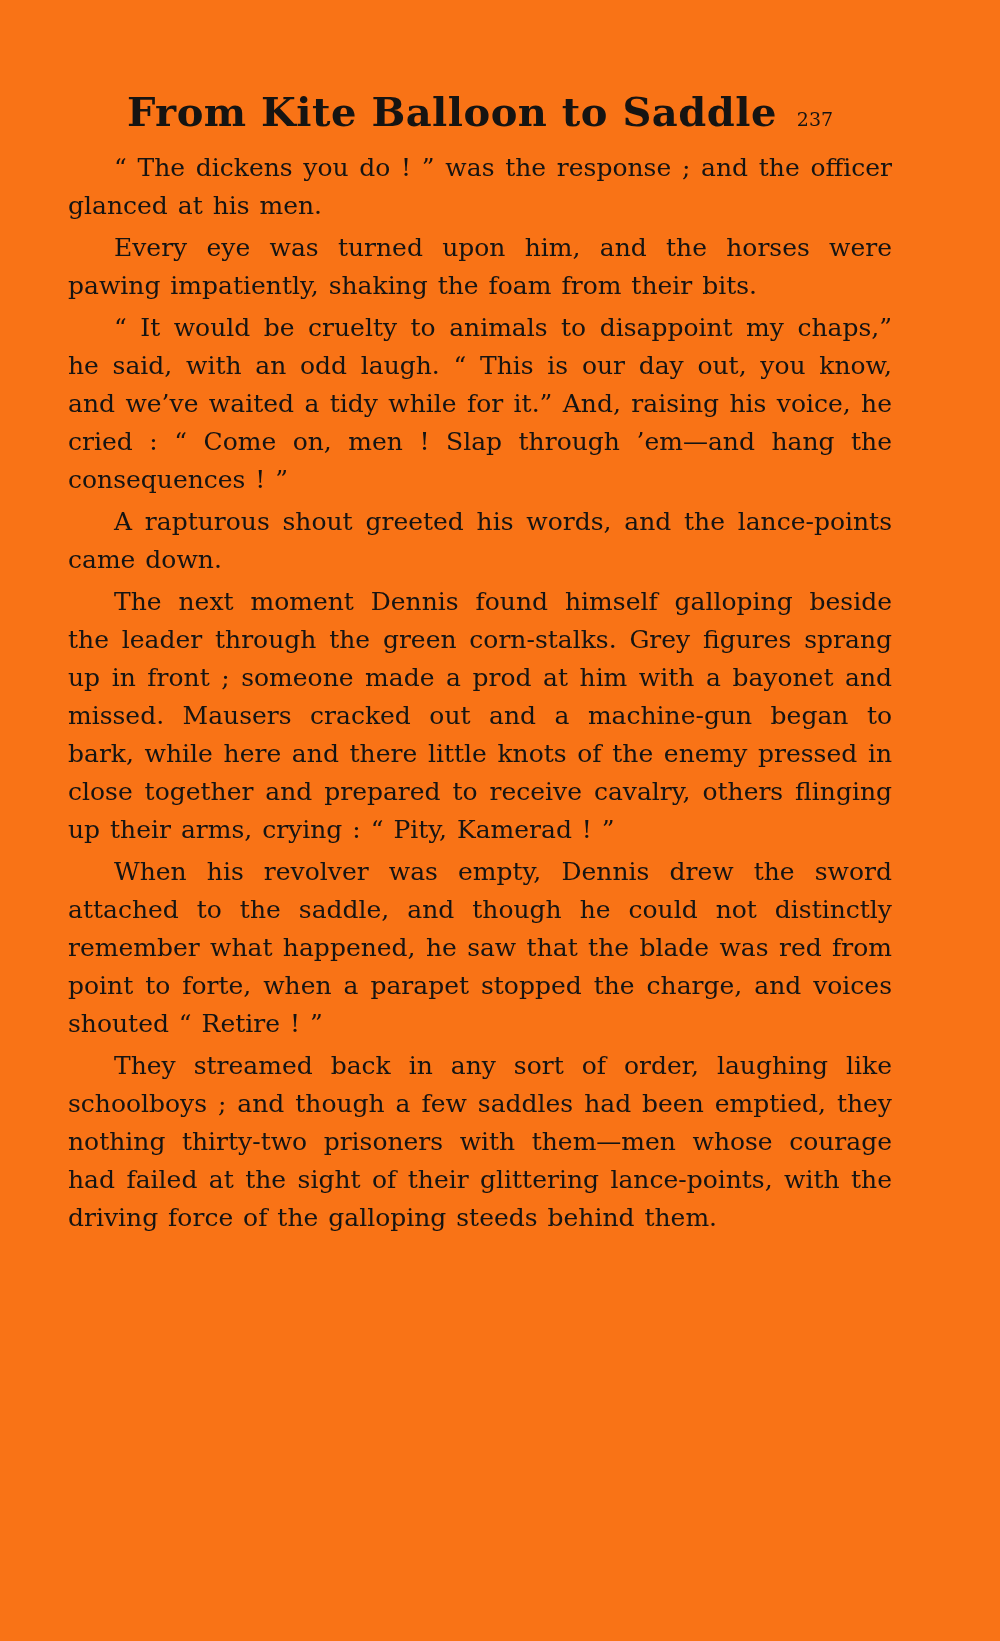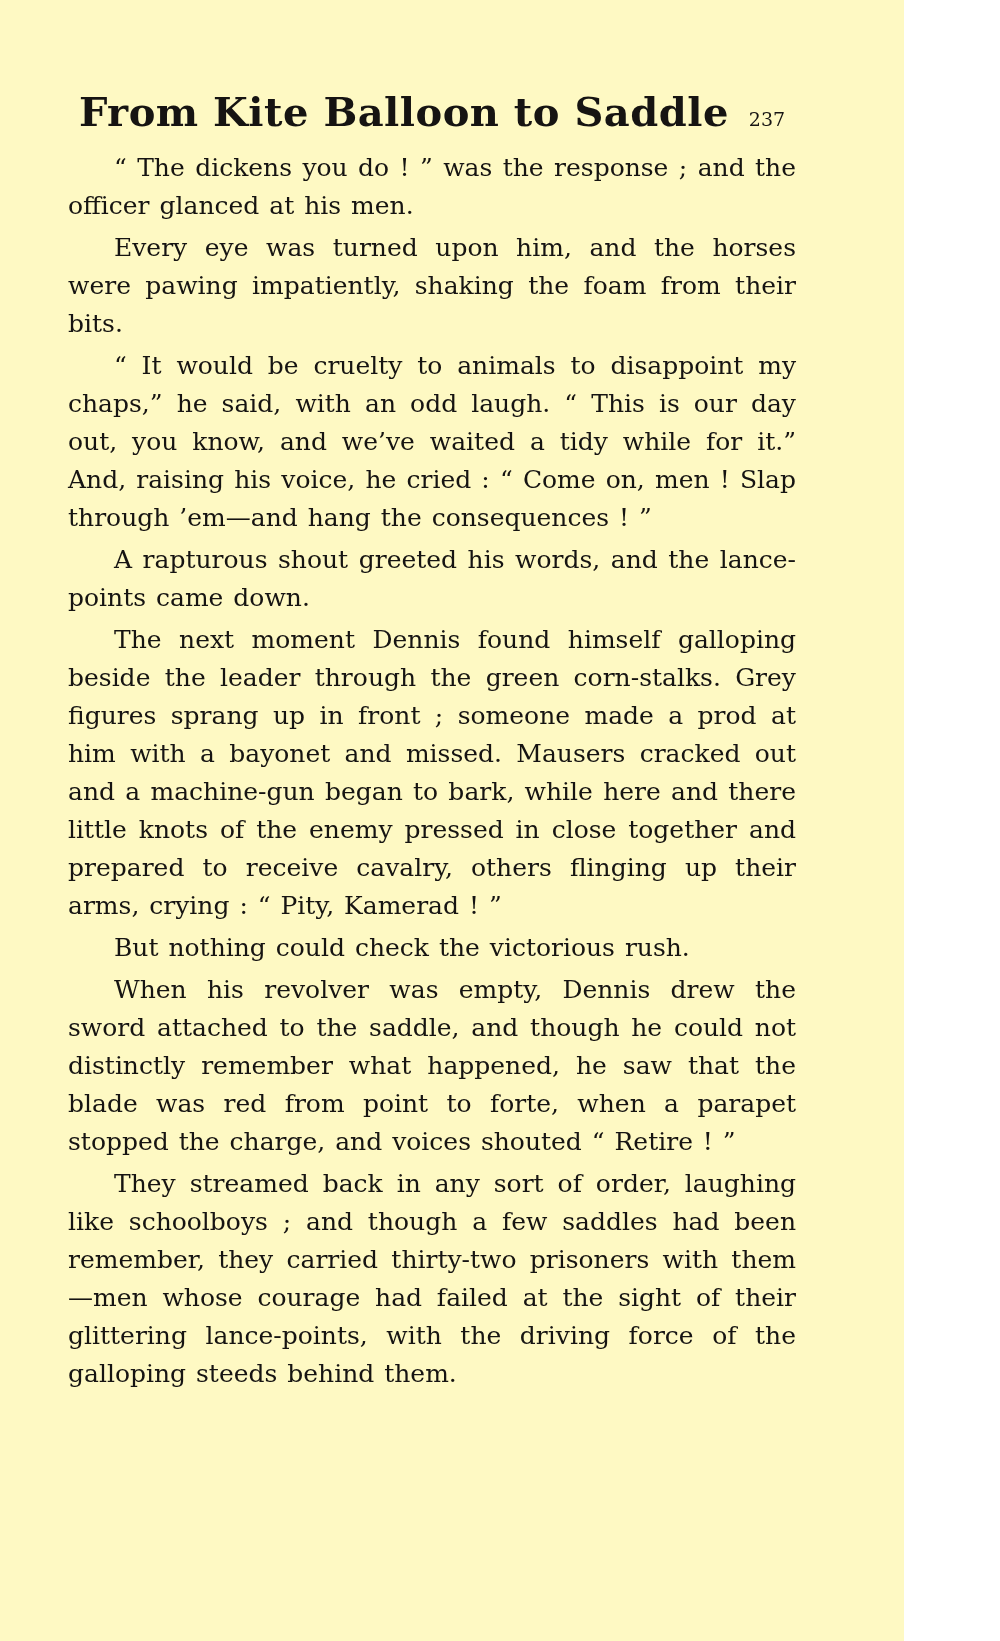--- a/index.html
+++ b/index.html
@@ -2,23 +2,23 @@
 <html><head>
 <meta charset="utf-8">
 <style>
   html, body {
     margin: 0;
     padding: 0;
     background: #ffffff;
   }
   .page {
     position: relative;
-    width: 904px;
+    width: 1000px;
     height: 1641px;
-    background: #fef9c3;
+    background: #f97316;
     box-sizing: border-box;
     padding: 88px 104px 0 64px;
     font-family: "DejaVu Serif", "Liberation Serif", serif;
     color: #161412;
     overflow: hidden;
   }
   .page-header {
     display: flex;
     justify-content: center;
     align-items: baseline;
@@ -55,18 +55,17 @@
     <span class="book-title">From Kite Balloon to Saddle</span>
     <span class="page-number">237</span>
   </div>
 
   <div class="body-text">
     <p>“ The dickens you do ! ” was the response ; and the officer glanced at his men.</p>
     <p>Every eye was turned upon him, and the horses were pawing impatiently, shaking the foam from their bits.</p>
     <p>“ It would be cruelty to animals to disappoint my chaps,” he said, with an odd laugh.  “ This is our day out, you know, and we’ve waited a tidy while for it.”  And, raising his voice, he cried : “ Come on, men !  Slap through ’em—and hang the consequences ! ”</p>
     <p>A rapturous shout greeted his words, and the lance-points came down.</p>
     <p>The next moment Dennis found himself galloping beside the leader through the green corn-stalks.  Grey figures sprang up in front ; someone made a prod at him with a bayonet and missed.  Mausers cracked out and a machine-gun began to bark, while here and there little knots of the enemy pressed in close together and prepared to receive cavalry, others flinging up their arms, crying : “ Pity, Kamerad ! ”</p>
-    <p>But nothing could check the victorious rush.</p>
     <p>When his revolver was empty, Dennis drew the sword attached to the saddle, and though he could not distinctly remember what happened, he saw that the blade was red from point to forte, when a parapet stopped the charge, and voices shouted “ Retire ! ”</p>
-    <p>They streamed back in any sort of order, laughing like schoolboys ; and though a few saddles had been remember, they carried thirty-two prisoners with them—men whose courage had failed at the sight of their glittering lance-points, with the driving force of the galloping steeds behind them.</p>
+    <p>They streamed back in any sort of order, laughing like schoolboys ; and though a few saddles had been emptied, they nothing thirty-two prisoners with them—men whose courage had failed at the sight of their glittering lance-points, with the driving force of the galloping steeds behind them.</p>
   </div>
 
 </div>
 
 </body></html>

